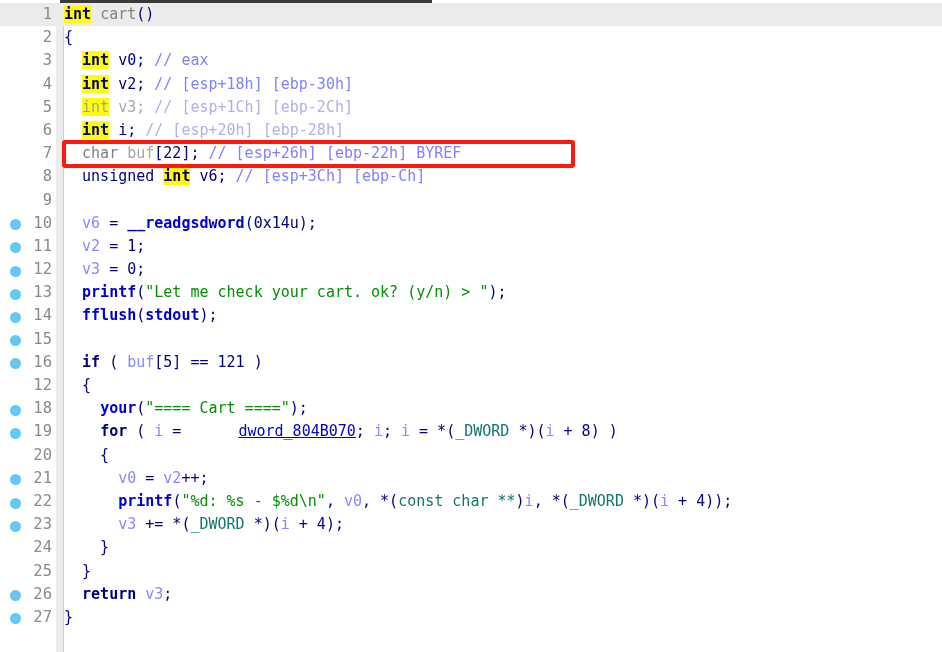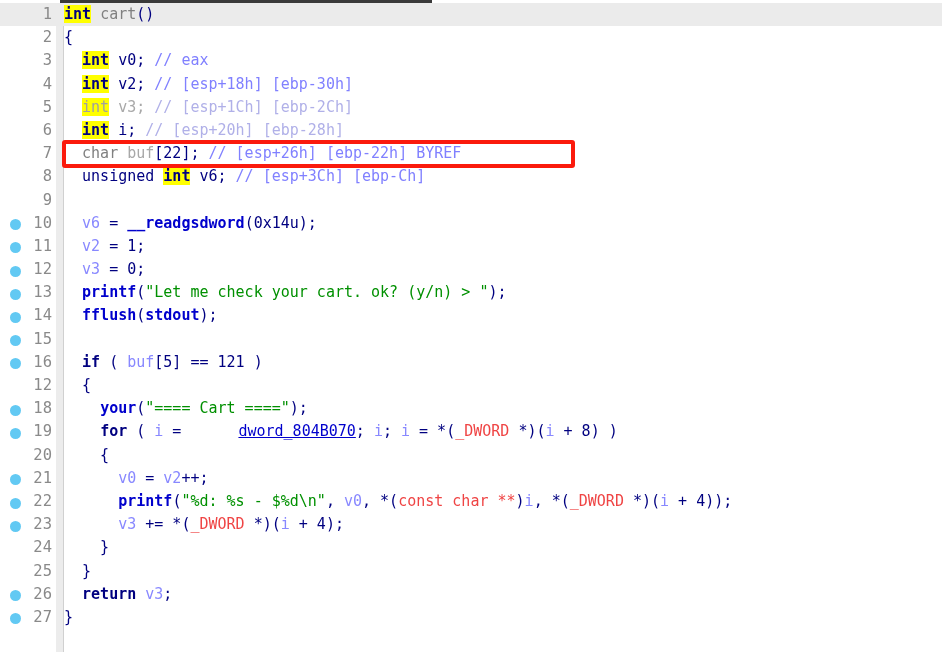--- a/index.html
+++ b/index.html
@@ -68,21 +68,21 @@
   .cmt  {color:#8080ff;}
   .cmtd {color:#b0b0e8;margin-top:32px;}
   .str  {color:#009000;}
   .fn   {color:#0000cc;font-weight:bold;}
   .var  {color:#8888ff;}
   .pln  {color:#000080;}
   .plnd {color:#a8a8a8;}
   .type {color:#808080;}
   .dref {color:#0000cc;font-weight:normal;text-decoration:underline;margin-left:48px;}
   .ctrl {color:#000080;font-weight:bold;}
-  .macro{color:#ef4444;}
+  .macro{color:#0f766e;}
 
   
   #annot{
     position:absolute;
     left:62px;top:137px;width:513px;height:28px;
     border:4px solid #fb1a0c;
     border-radius:3px;
     box-sizing:border-box;
     pointer-events:none;
   }

